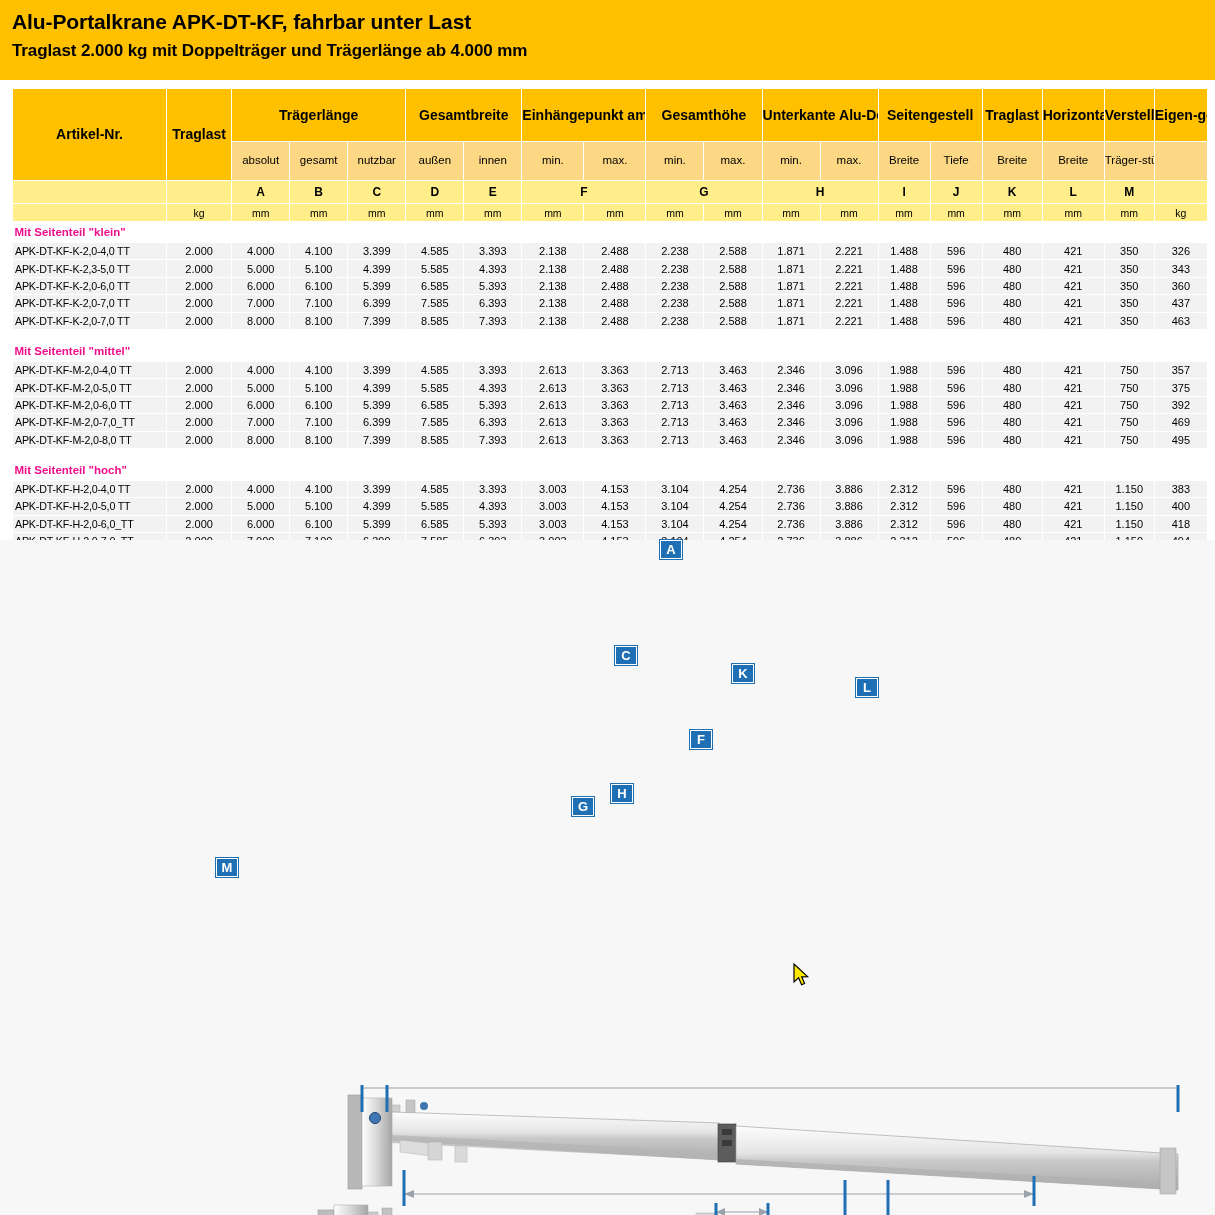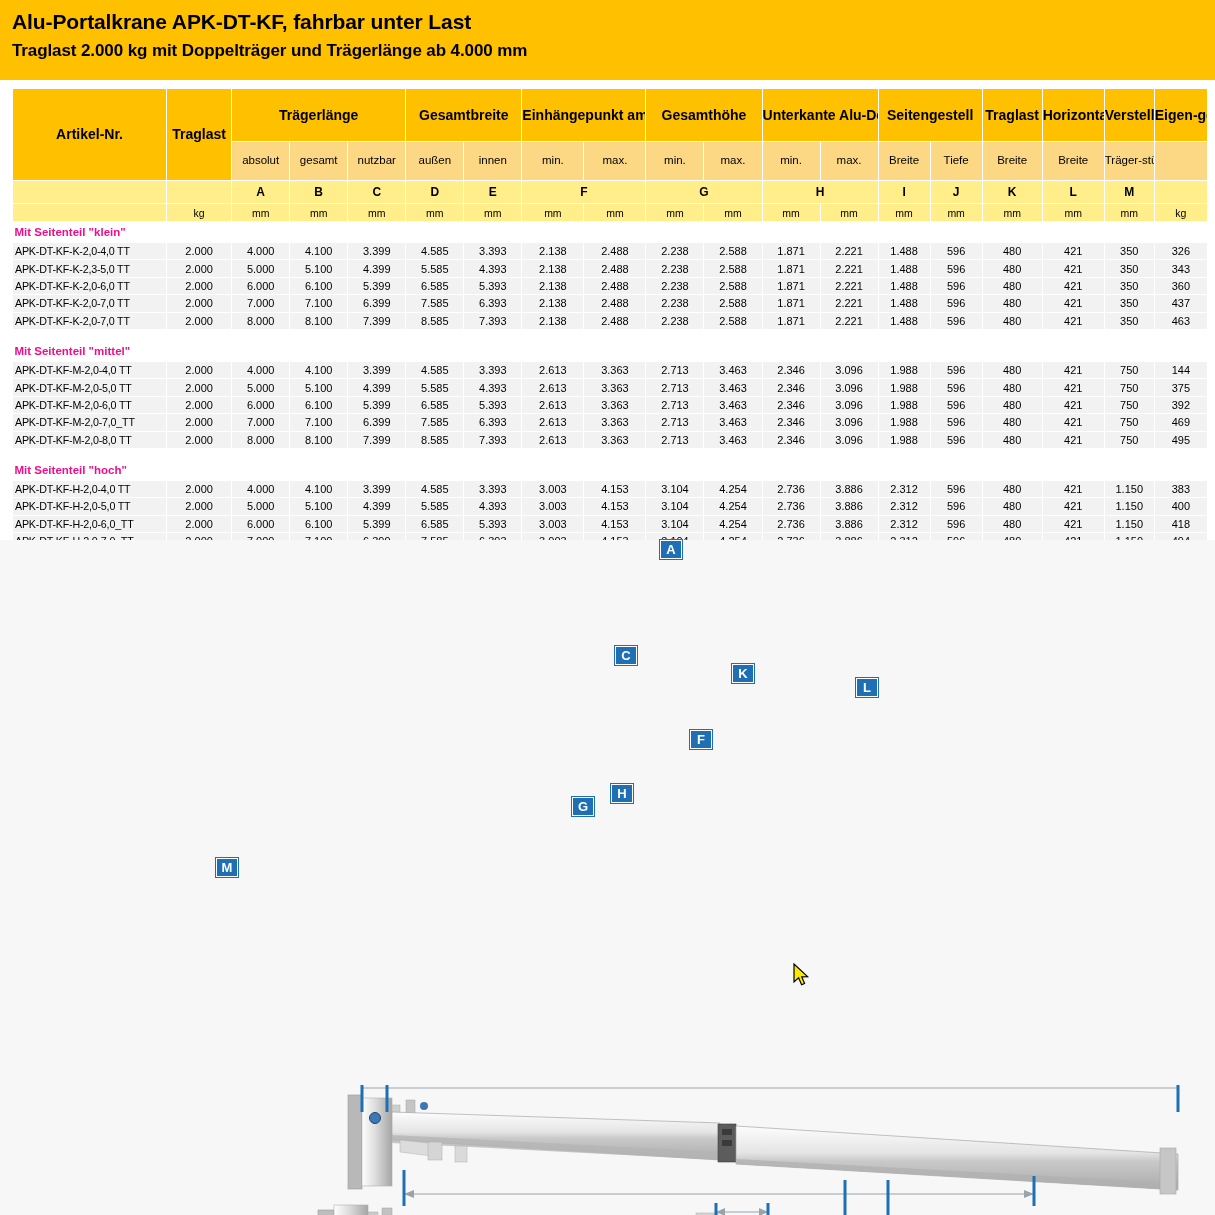--- a/index.html
+++ b/index.html
@@ -312,21 +312,21 @@
             <td>3.363</td>
             <td>2.713</td>
             <td>3.463</td>
             <td>2.346</td>
             <td>3.096</td>
             <td>1.988</td>
             <td>596</td>
             <td>480</td>
             <td>421</td>
             <td>750</td>
-            <td>144</td>
+            <td>357</td>
           </tr>
           <tr class="data">
             <td class="art">APK-DT-KF-M-2,0-5,0  TT</td>
             <td>2.000</td>
             <td>5.000</td>
             <td>5.100</td>
             <td>4.399</td>
             <td>5.585</td>
             <td>4.393</td>
             <td>2.613</td>

